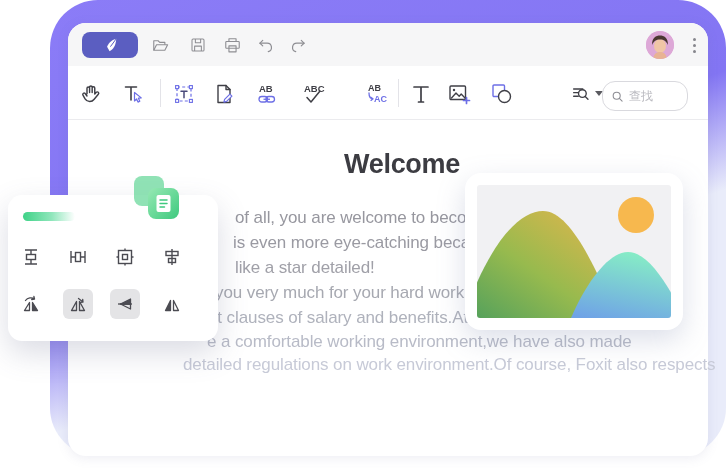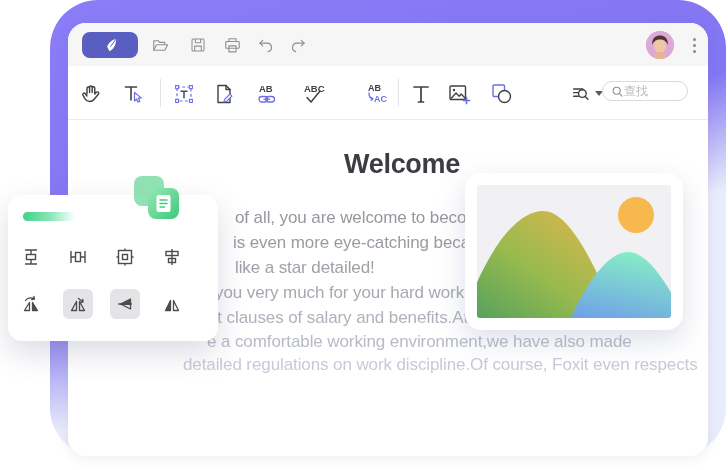--- a/index.html
+++ b/index.html
@@ -29,23 +29,23 @@
            display:flex; flex-direction:column; align-items:center; justify-content:center; gap:3px; }
   .kebab i { width:3px; height:3px; border-radius:50%; background:#86868c; }
 
   .toolbar { position:absolute; left:0; top:43px; width:100%; height:54px; background:#fff;
              border-bottom:1px solid #ebebee; }
   .tool { position:absolute; top:14px; width:30px; height:28px; display:flex;
           align-items:center; justify-content:center; }
   .vdiv { position:absolute; top:13px; width:1px; height:28px; background:#e3e3e8; }
   .caret { position:absolute; top:25px; width:0; height:0; border-left:4px solid transparent;
            border-right:4px solid transparent; border-top:5px solid #5a5a60; }
-  .search-pill { position:absolute; left:534px; top:15px; width:86px; height:20px;
+  .search-pill { position:absolute; left:534px; top:15px; width:86px; height:30px;
                  border:1px solid #d9d9de; border-radius:13px; background:#fff;
-                 display:flex; align-items:center; padding:0 8px; }
+                 display:flex; align-items:center; padding:0 8px; gap:5px; }
   .search-pill input { border:none; outline:none; width:50px; font-size:12px; color:#555;
                        font-family:"Liberation Sans",sans-serif; background:transparent; }
   .search-pill input::placeholder { color:#b9b9bf; }
 
   
   .doc-title { position:absolute; left:0; top:126px; width:100%; text-align:center;
                font-size:27px; font-weight:bold; color:#3c3c42; letter-spacing:-.3px;padding-left:28px; }
   .doc-line { position:absolute; font-size:17px; white-space:nowrap; letter-spacing:-.1px; }
   .l1{left:167px;top:185px;color:#97979f;} .l2{left:165px;top:210px;color:#9a9aa2;}
   .l3{left:167px;top:235px;color:#a0a0a8;} .l4{left:134px;top:260px;color:#a7a9b1;}
@@ -231,21 +231,21 @@
       </div>
     </div>
 
     <div class="doc-title">Welcome</div>
     <div class="doc-line l1">of all, you are welcome to become a mer</div>
     <div class="doc-line l2">is even more eye-catching because of yo</div>
     <div class="doc-line l3">like a star detailed!</div>
     <div class="doc-line l4">k you very much for your hard work, so w</div>
     <div class="doc-line l5">nt clauses of salary and benefits.At the s</div>
     <div class="doc-line l6">e a comfortable working environment,we have also made</div>
-    <div class="doc-line l7">detailed regulations on work discipline.Of course, Foxit even respects</div>
+    <div class="doc-line l7">detailed regulations on work environment.Of course, Foxit also respects</div>
   </div>
 
   <div class="image-card">
     <div class="img">
       <svg width="194" height="133" viewBox="0 0 194 133" preserveAspectRatio="none">
         <defs>
           <linearGradient id="g-mtn" x1="0" y1="1" x2="1" y2="0">
             <stop offset="0" stop-color="#4f9f5d"></stop>
               <stop offset="0.45" stop-color="#97ba4e"></stop>
               <stop offset="1" stop-color="#eab54c"></stop>

